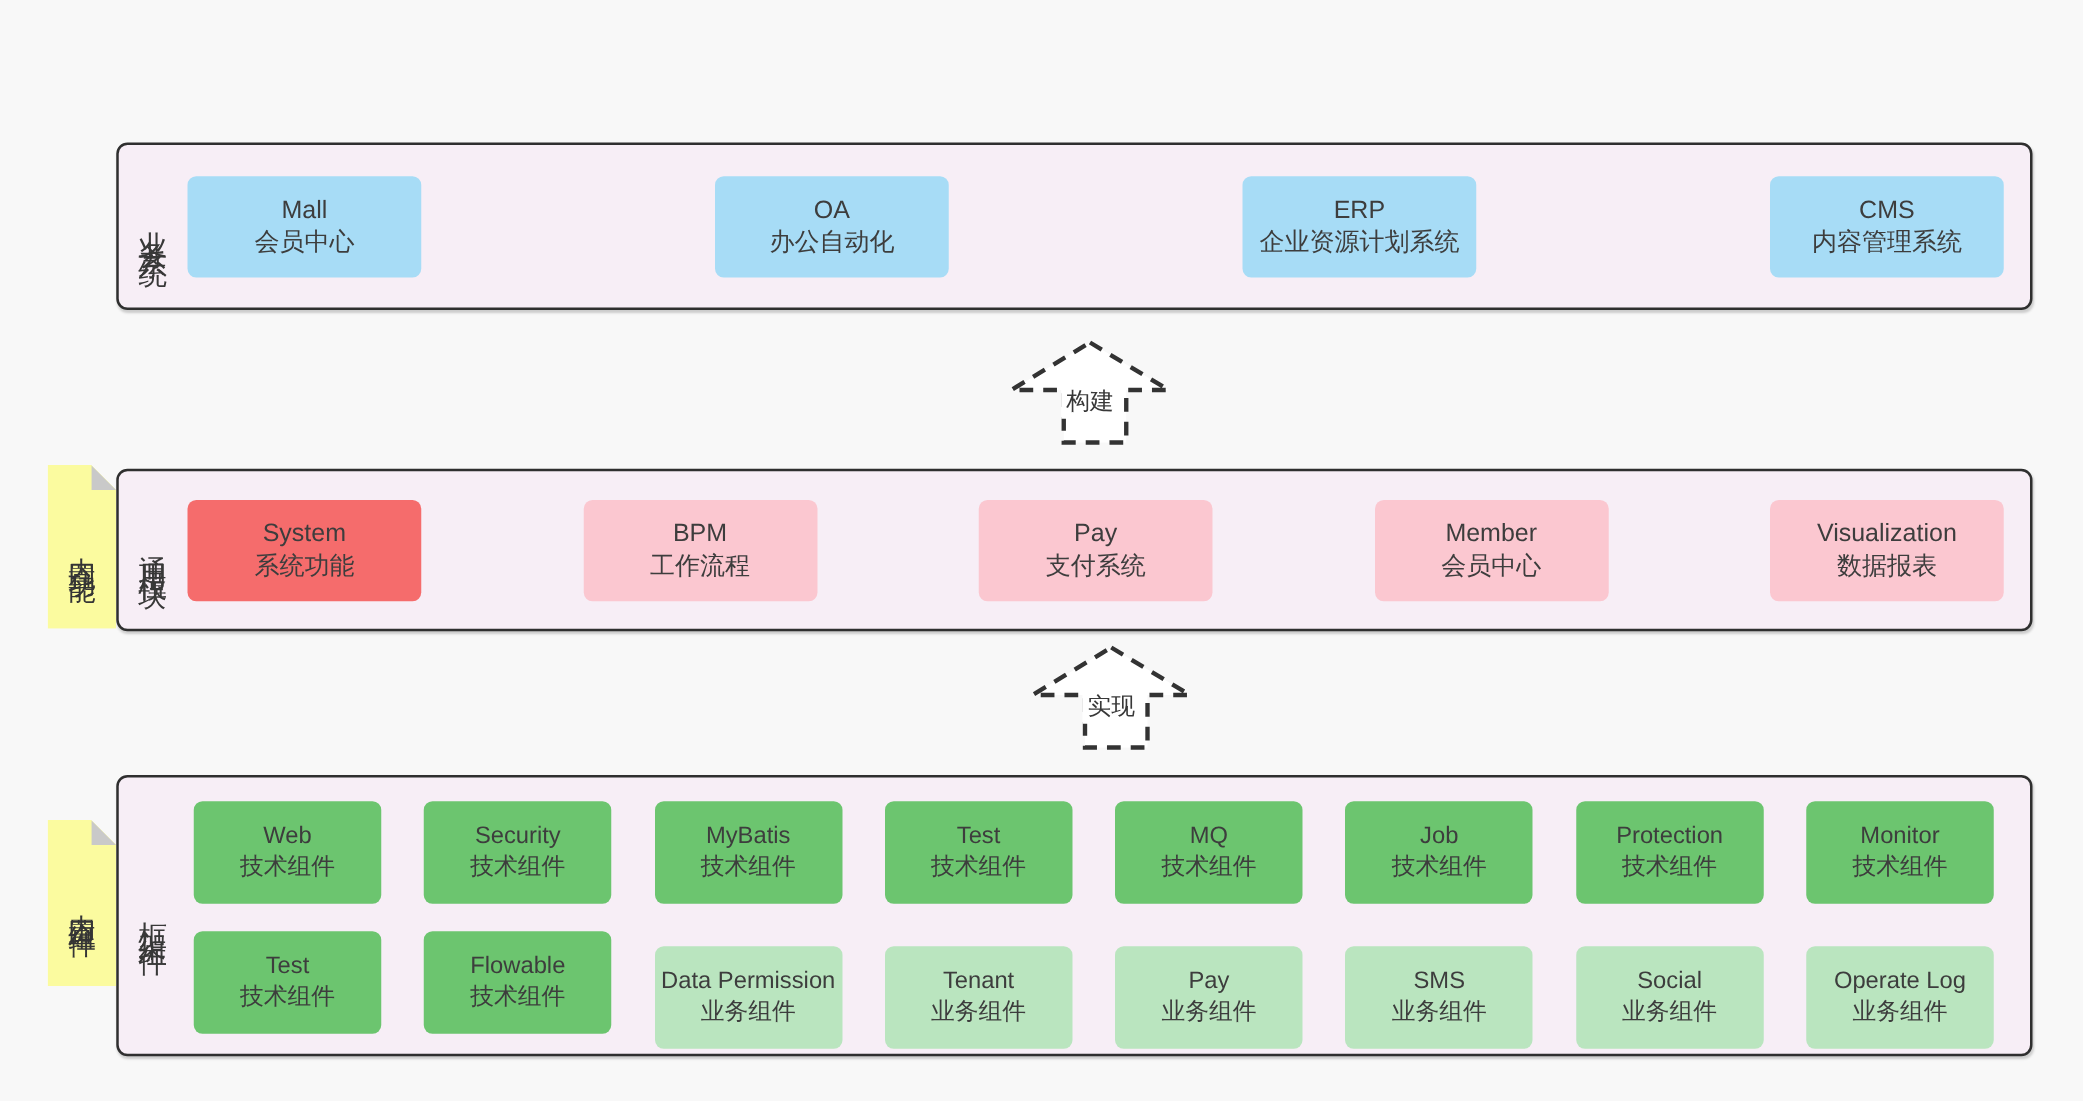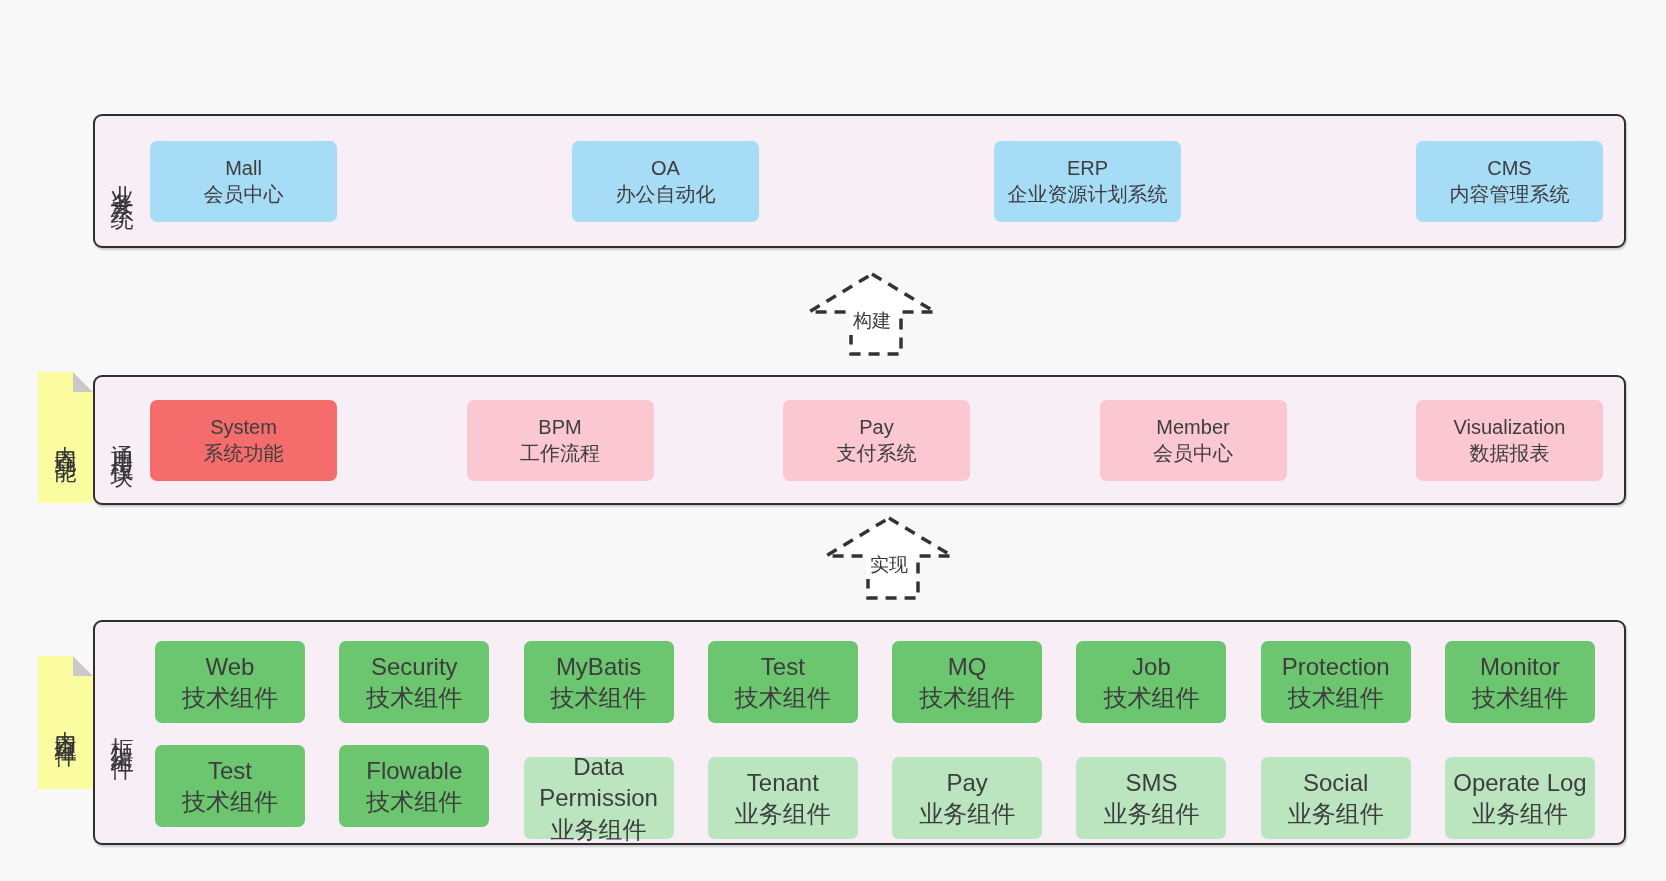--- a/index.html
+++ b/index.html
@@ -39,21 +39,21 @@
     display:grid;grid-template-columns:repeat(8,150px);
     justify-content:space-between;row-gap:22px;
   }
   .grid-8 .box{width:150px;height:82px;}
 
   .box{
     border-radius:7px;display:flex;flex-direction:column;
     align-items:center;justify-content:center;
     font-size:20px;line-height:1.32;color:var(--text);text-align:center;
   }
-  .grid-8 .box{font-size:24px;line-height:1.3;}
+  .grid-8 .box{font-size:19px;line-height:1.3;}
   .box.blue{background:var(--blue);}
   .box.red{background:var(--red);text-align:center;}
   .box.pink{background:var(--pink);}
   .box.green{background:var(--green);}
   .box.lightgreen{background:var(--lightgreen);margin-top:12px;}
 
   .sticky{
     position:absolute;left:38px;width:55px;background:var(--yellow);
     clip-path:polygon(0 0,calc(100% - 20px) 0,100% 20px,100% 100%,0 100%);
     display:flex;align-items:center;justify-content:center;

